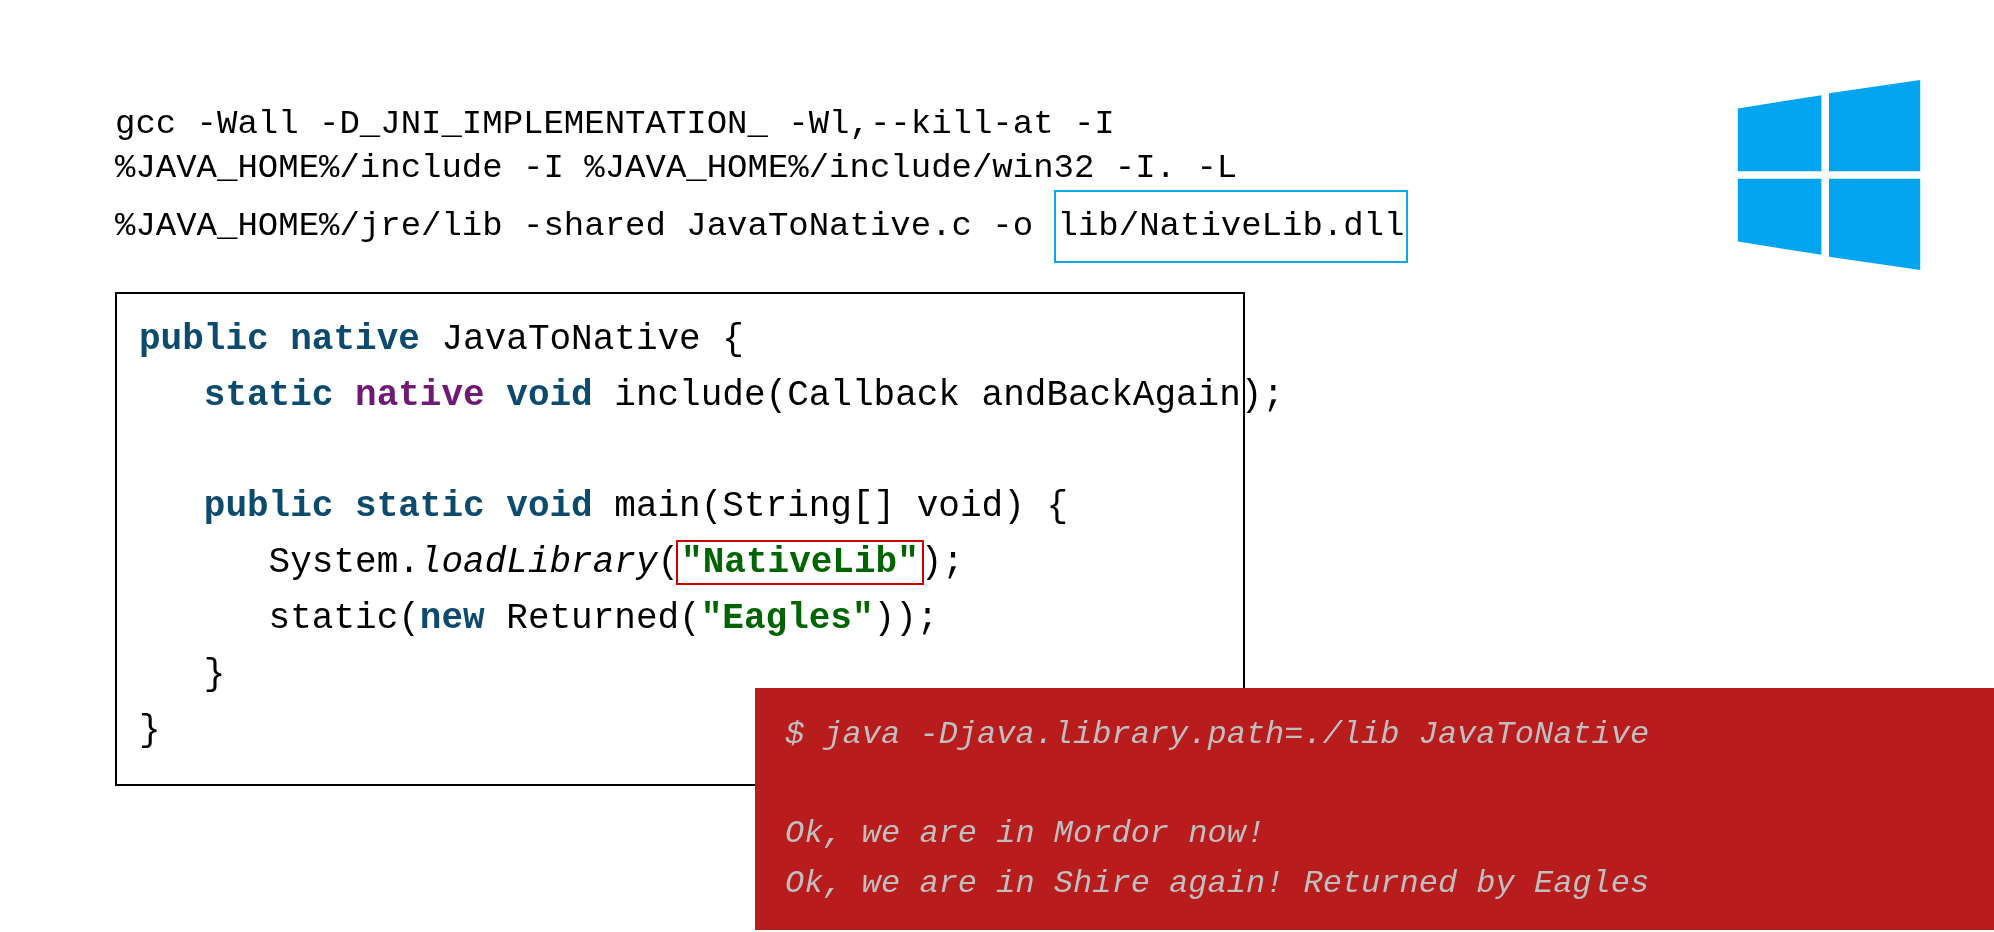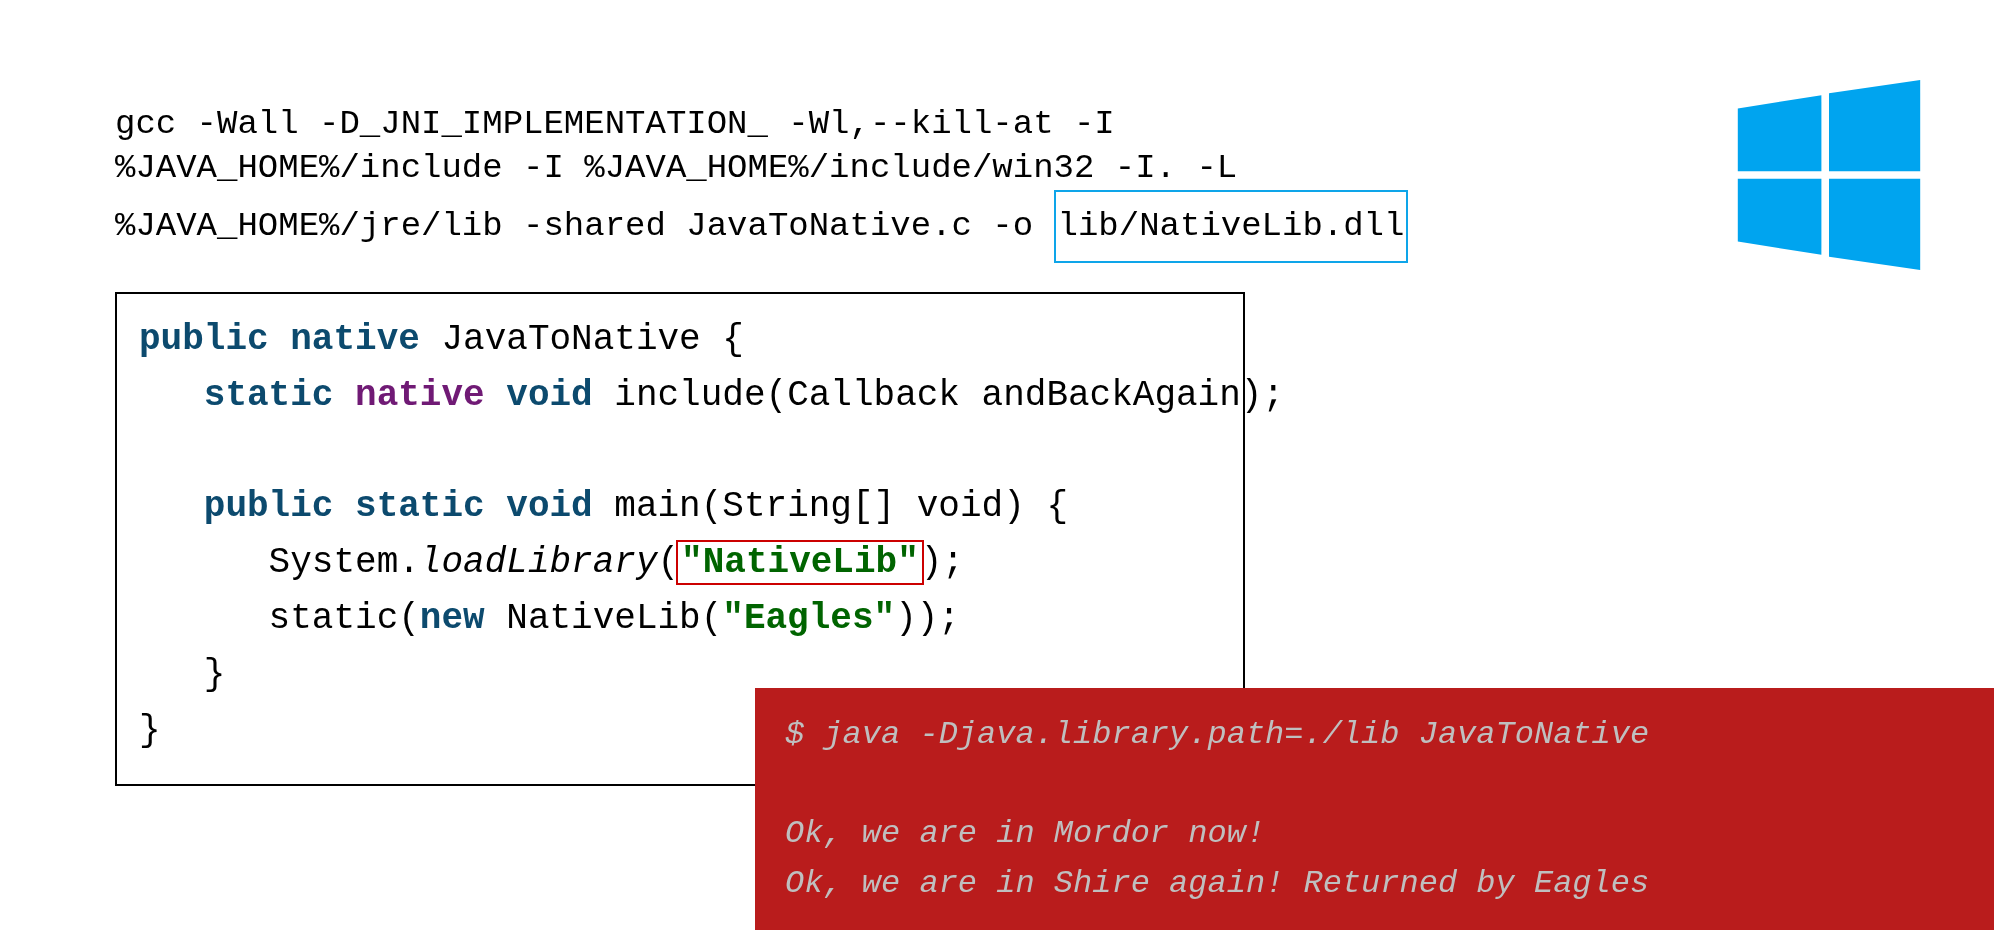--- a/index.html
+++ b/index.html
@@ -83,20 +83,20 @@
 
 <div class="gcc-block"><span>gcc -Wall -D_JNI_IMPLEMENTATION_ -Wl,--kill-at -I</span>
 <span>%JAVA_HOME%/include -I %JAVA_HOME%/include/win32 -I. -L</span>
 <span>%JAVA_HOME%/jre/lib -shared JavaToNative.c -o </span><span class="hl-red-box">lib/NativeLib.dll</span></div>
 
 <div class="java-box"><span class="kw">public</span> <span class="kw">native</span><span> JavaToNative {</span>
 <span>   </span><span class="kw">static</span> <span class="kw-red">native</span> <span class="kw">void</span><span> include(Callback andBackAgain);</span>
 <span></span>
 <span>   </span><span class="kw">public</span> <span class="kw">static</span> <span class="kw">void</span><span> main(String[] void) {</span>
 <span>      System.</span><span class="ital">loadLibrary</span><span>(</span><span class="str hl-red-box-inline">"NativeLib"</span><span>);</span>
-<span>      static(</span><span class="kw">new</span><span> NativeLib(</span><span class="str">"Eagles"</span><span>));</span>
+<span>      static(</span><span class="kw">new</span><span> Returned(</span><span class="str">"Eagles"</span><span>));</span>
 <span>   }</span>
 <span>}</span></div>
 
 <div class="terminal"><span>$ java -Djava.library.path=./lib JavaToNative</span>
 <span></span>
 <span>Ok, we are in Mordor now!</span>
 <span>Ok, we are in Shire again! Returned by Eagles</span></div>
 
 </body></html>

